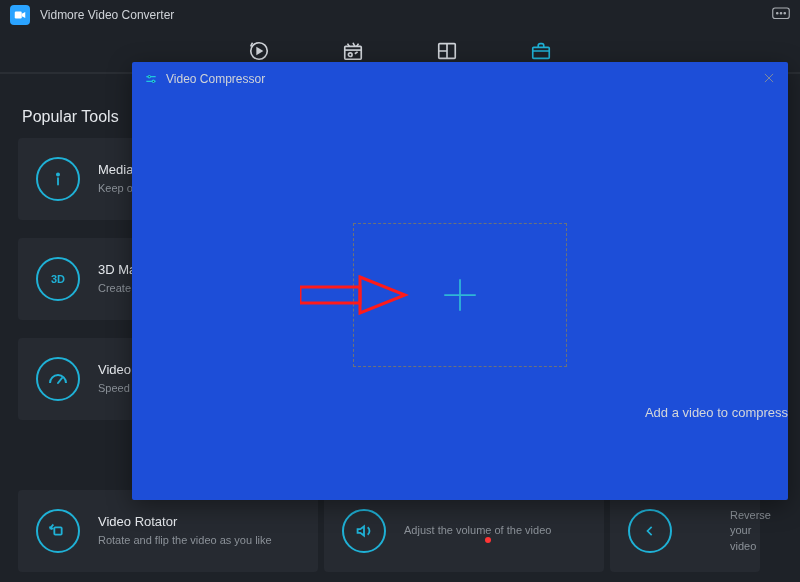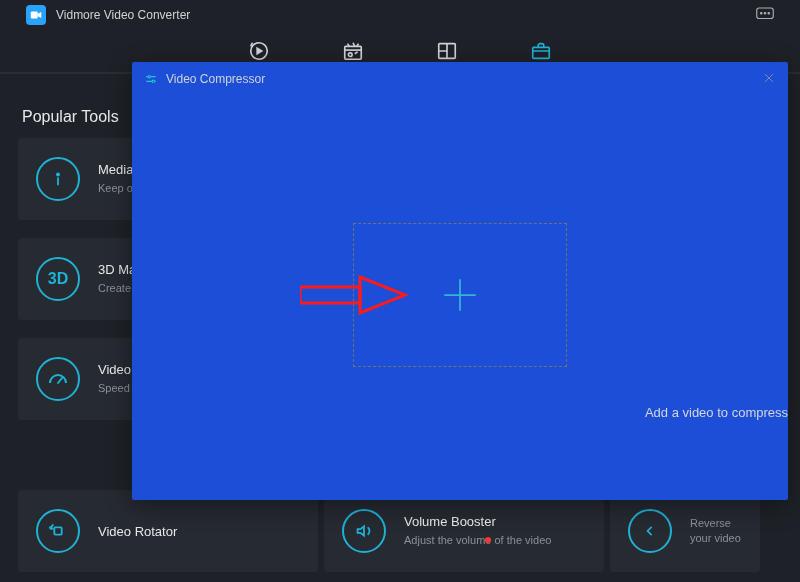--- a/index.html
+++ b/index.html
@@ -7,21 +7,21 @@
   body {
     background: #1e2228;
     font-family: -apple-system, "Segoe UI", Arial, sans-serif;
     color: #cdd2d8;
     position: relative;
   }
   .titlebar {
     height: 30px;
     display: flex;
     align-items: center;
-    padding: 0 26px;
+    padding: 0 10px;
     font-size: 12px;
     color: #cfd3d8;
   }
   .logo {
     width: 20px; height: 20px;
     background: #2aa3ff;
     border-radius: 4px;
     display: flex; align-items: center; justify-content: center;
     margin-right: 10px;
   }
@@ -198,21 +198,21 @@
       <div class="txt">
         <span class="ttl">Media Metadata Editor</span>
         <span class="desc">Keep original metadata or edit as you want</span>
       </div>
     </div>
     <div class="card right" style="justify-content:flex-end;">
       <span class="desc" style="font-size:11px;color:#8b9198;">GIF</span>
     </div>
 
     <div class="card">
-      <div class="ico" style="font-size:16px;font-weight:600;">3D</div>
+      <div class="ico" style="font-size:11px;font-weight:600;">3D</div>
       <div class="txt">
         <span class="ttl">3D Maker</span>
         <span class="desc">Create cool 3D effects for your video</span>
       </div>
     </div>
     <div class="card right" style="justify-content:flex-end;">
       <span class="desc" style="font-size:11px;color:#8b9198;">de</span>
     </div>
 
     <div class="card">
@@ -236,42 +236,42 @@
 <div class="bottom-row">
   <div class="card">
     <div class="ico">
       <svg width="22" height="22" viewBox="0 0 24 24" fill="none" stroke="currentColor" stroke-width="2">
           <rect x="8" y="8" width="8" height="8" rx="1"></rect>
           <path d="M4 10 a8 8 0 0 1 3 -5 M4 10 l-1 -3 M4 10 l3 -1"></path>
         </svg>
     </div>
     <div class="txt">
       <span class="ttl">Video Rotator</span>
+      <span class="desc">Rotate and flip the video as you like</span>
     </div>
   </div>
   <div class="card" style="width:280px;">
     <div class="ico">
       <svg width="22" height="22" viewBox="0 0 24 24" fill="none" stroke="currentColor" stroke-width="2">
           <path d="M5 10 v4 h3 l4 3 v-10 l-4 3 z"></path>
           <path d="M16 8 a5 5 0 0 1 0 8"></path>
         </svg>
     </div>
     <div class="txt">
-      <span class="ttl">Volume Booster</span>
       <span class="desc">Adjust the volume of the video</span>
     </div>
   </div>
   <div class="card c3">
     <div class="ico" style="border:2px solid #1fb1d6;">
       <svg width="20" height="20" viewBox="0 0 24 24" fill="none" stroke="currentColor" stroke-width="2">
           <path d="M14 7 l-5 5 5 5"></path>
         </svg>
     </div>
     <div class="txt">
-      <span class="desc" style="font-size:11px;">Reverse your video</span>
+      <span class="desc" style="font-size:11px;margin-left:40px;">Reverse your video</span>
     </div>
   </div>
 </div>
 
 <div class="modal">
   <div class="modal-head">
     <span class="mh-icon">
       <svg width="14" height="14" viewBox="0 0 24 24" fill="none" stroke="currentColor" stroke-width="2">
           <path d="M4 8 h16 M4 16 h16"></path>
           <circle cx="9" cy="8" r="2" fill="#24282f"></circle>

